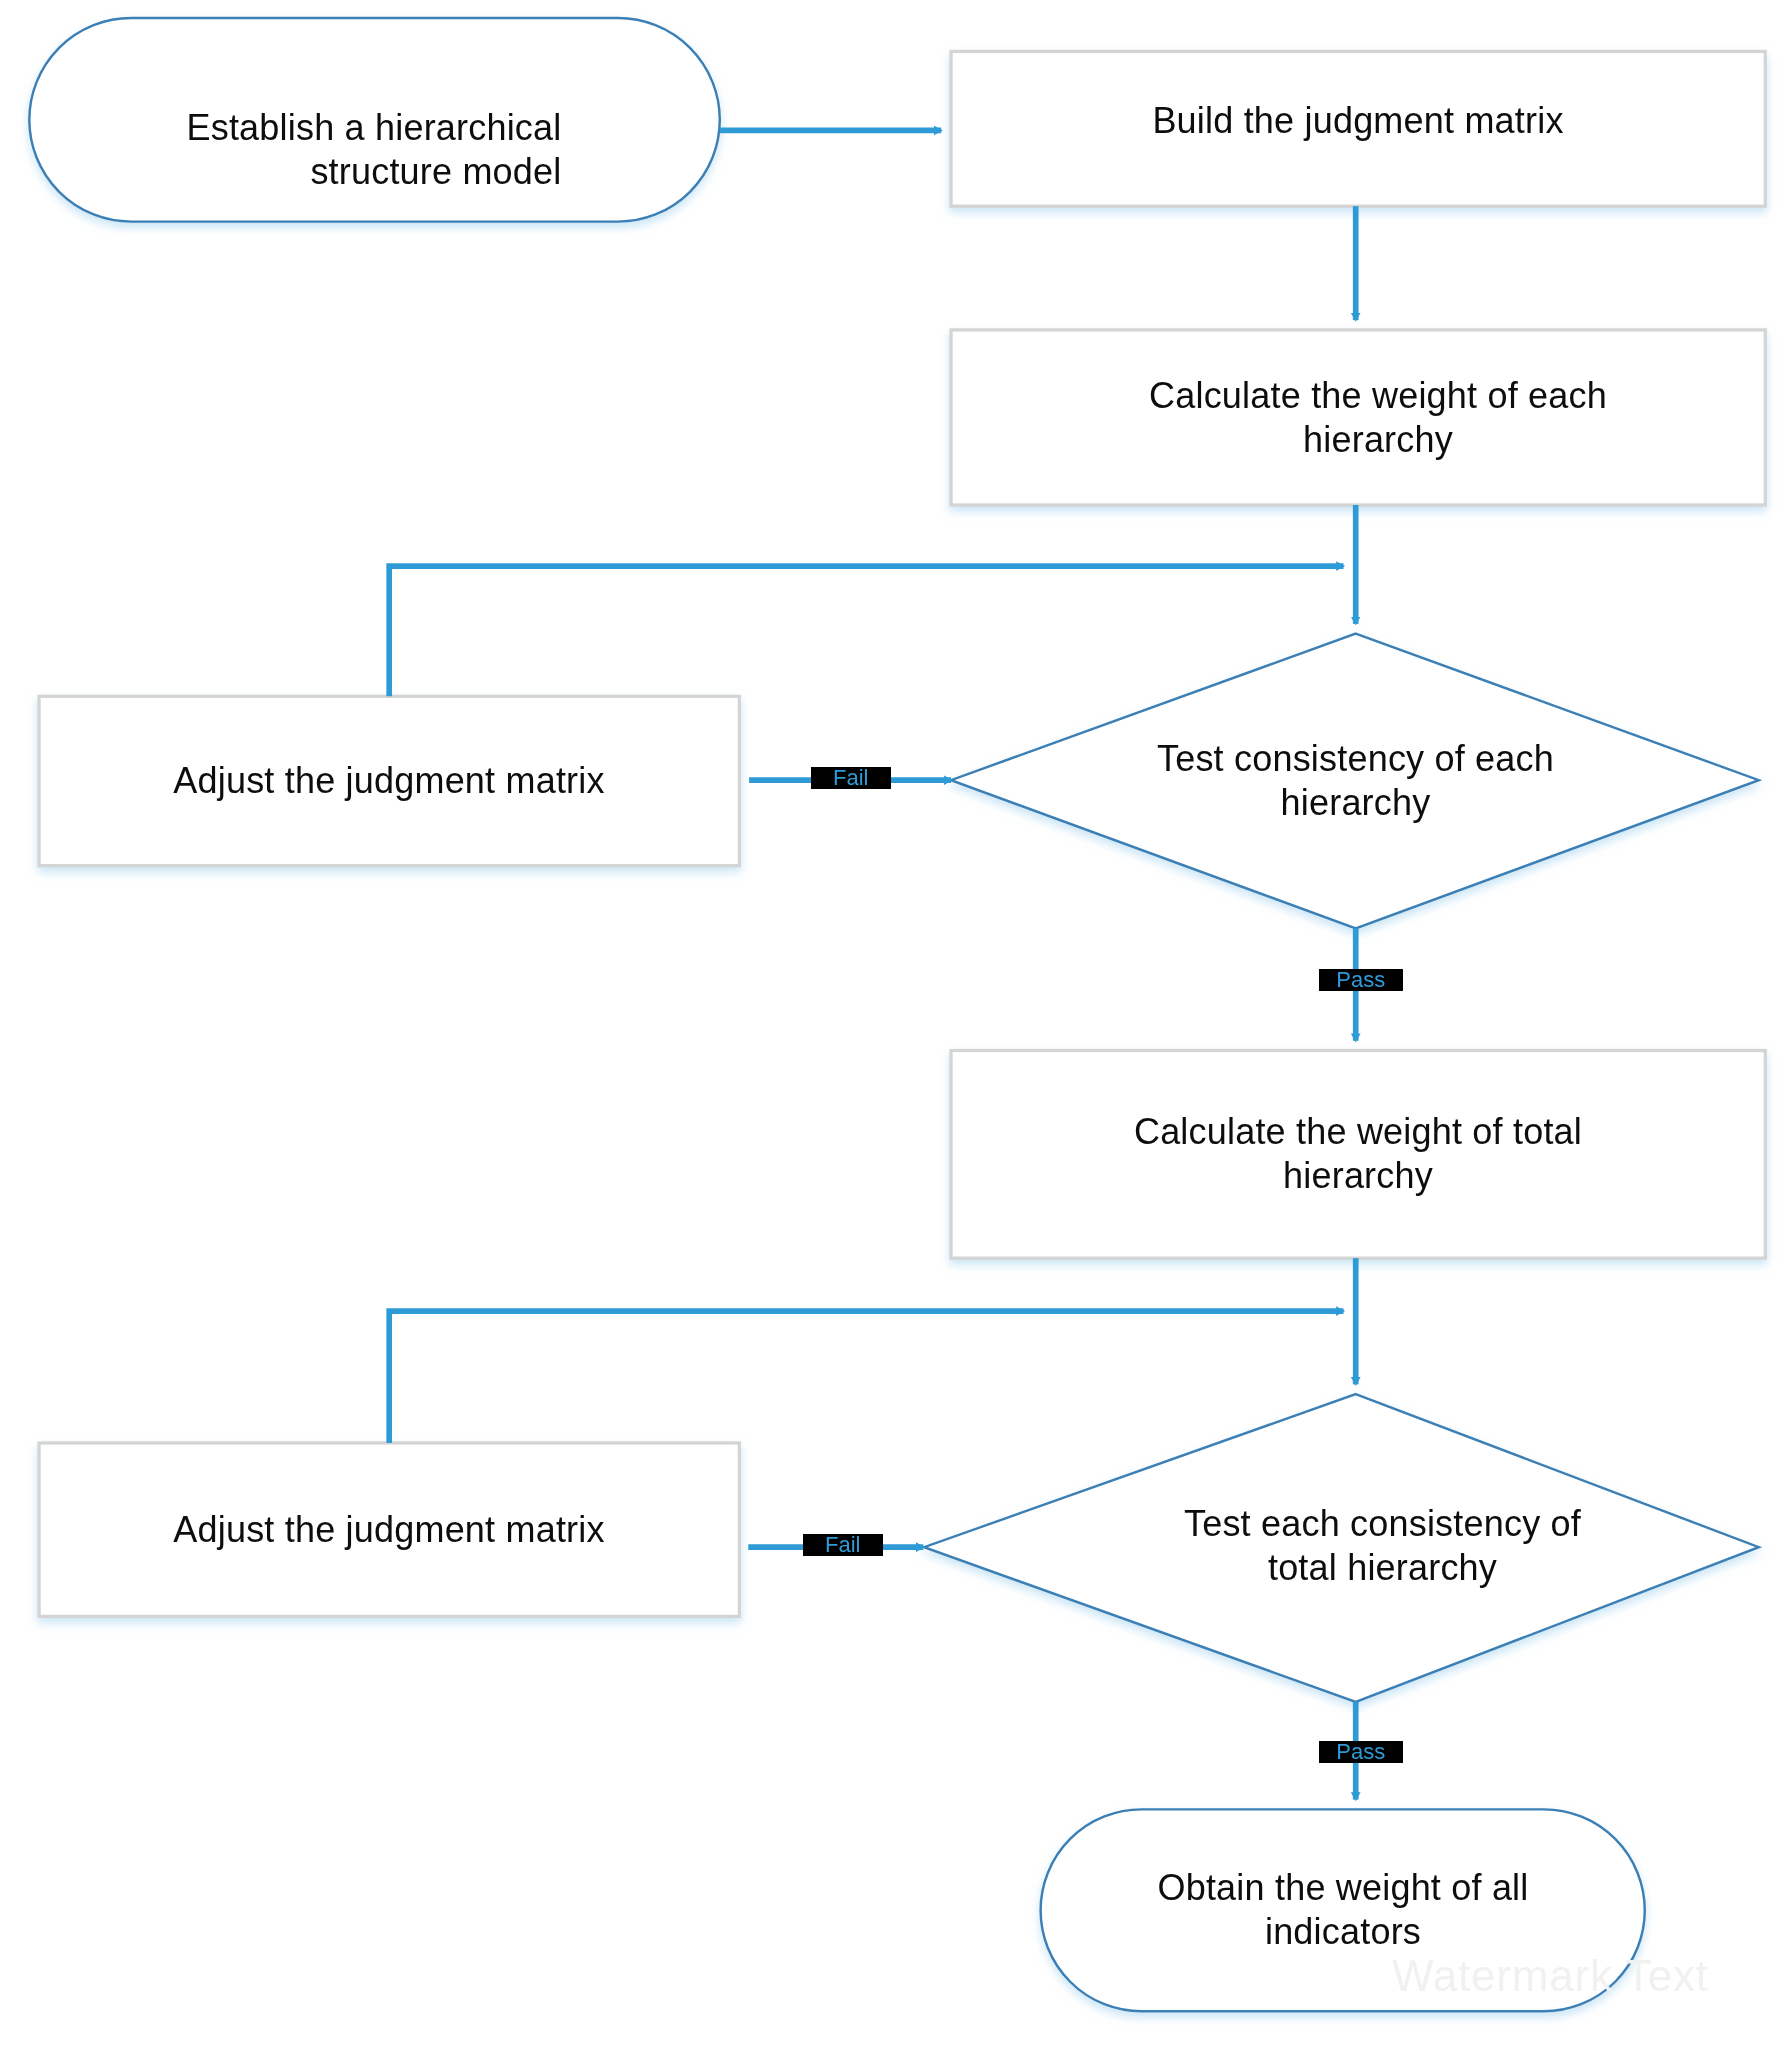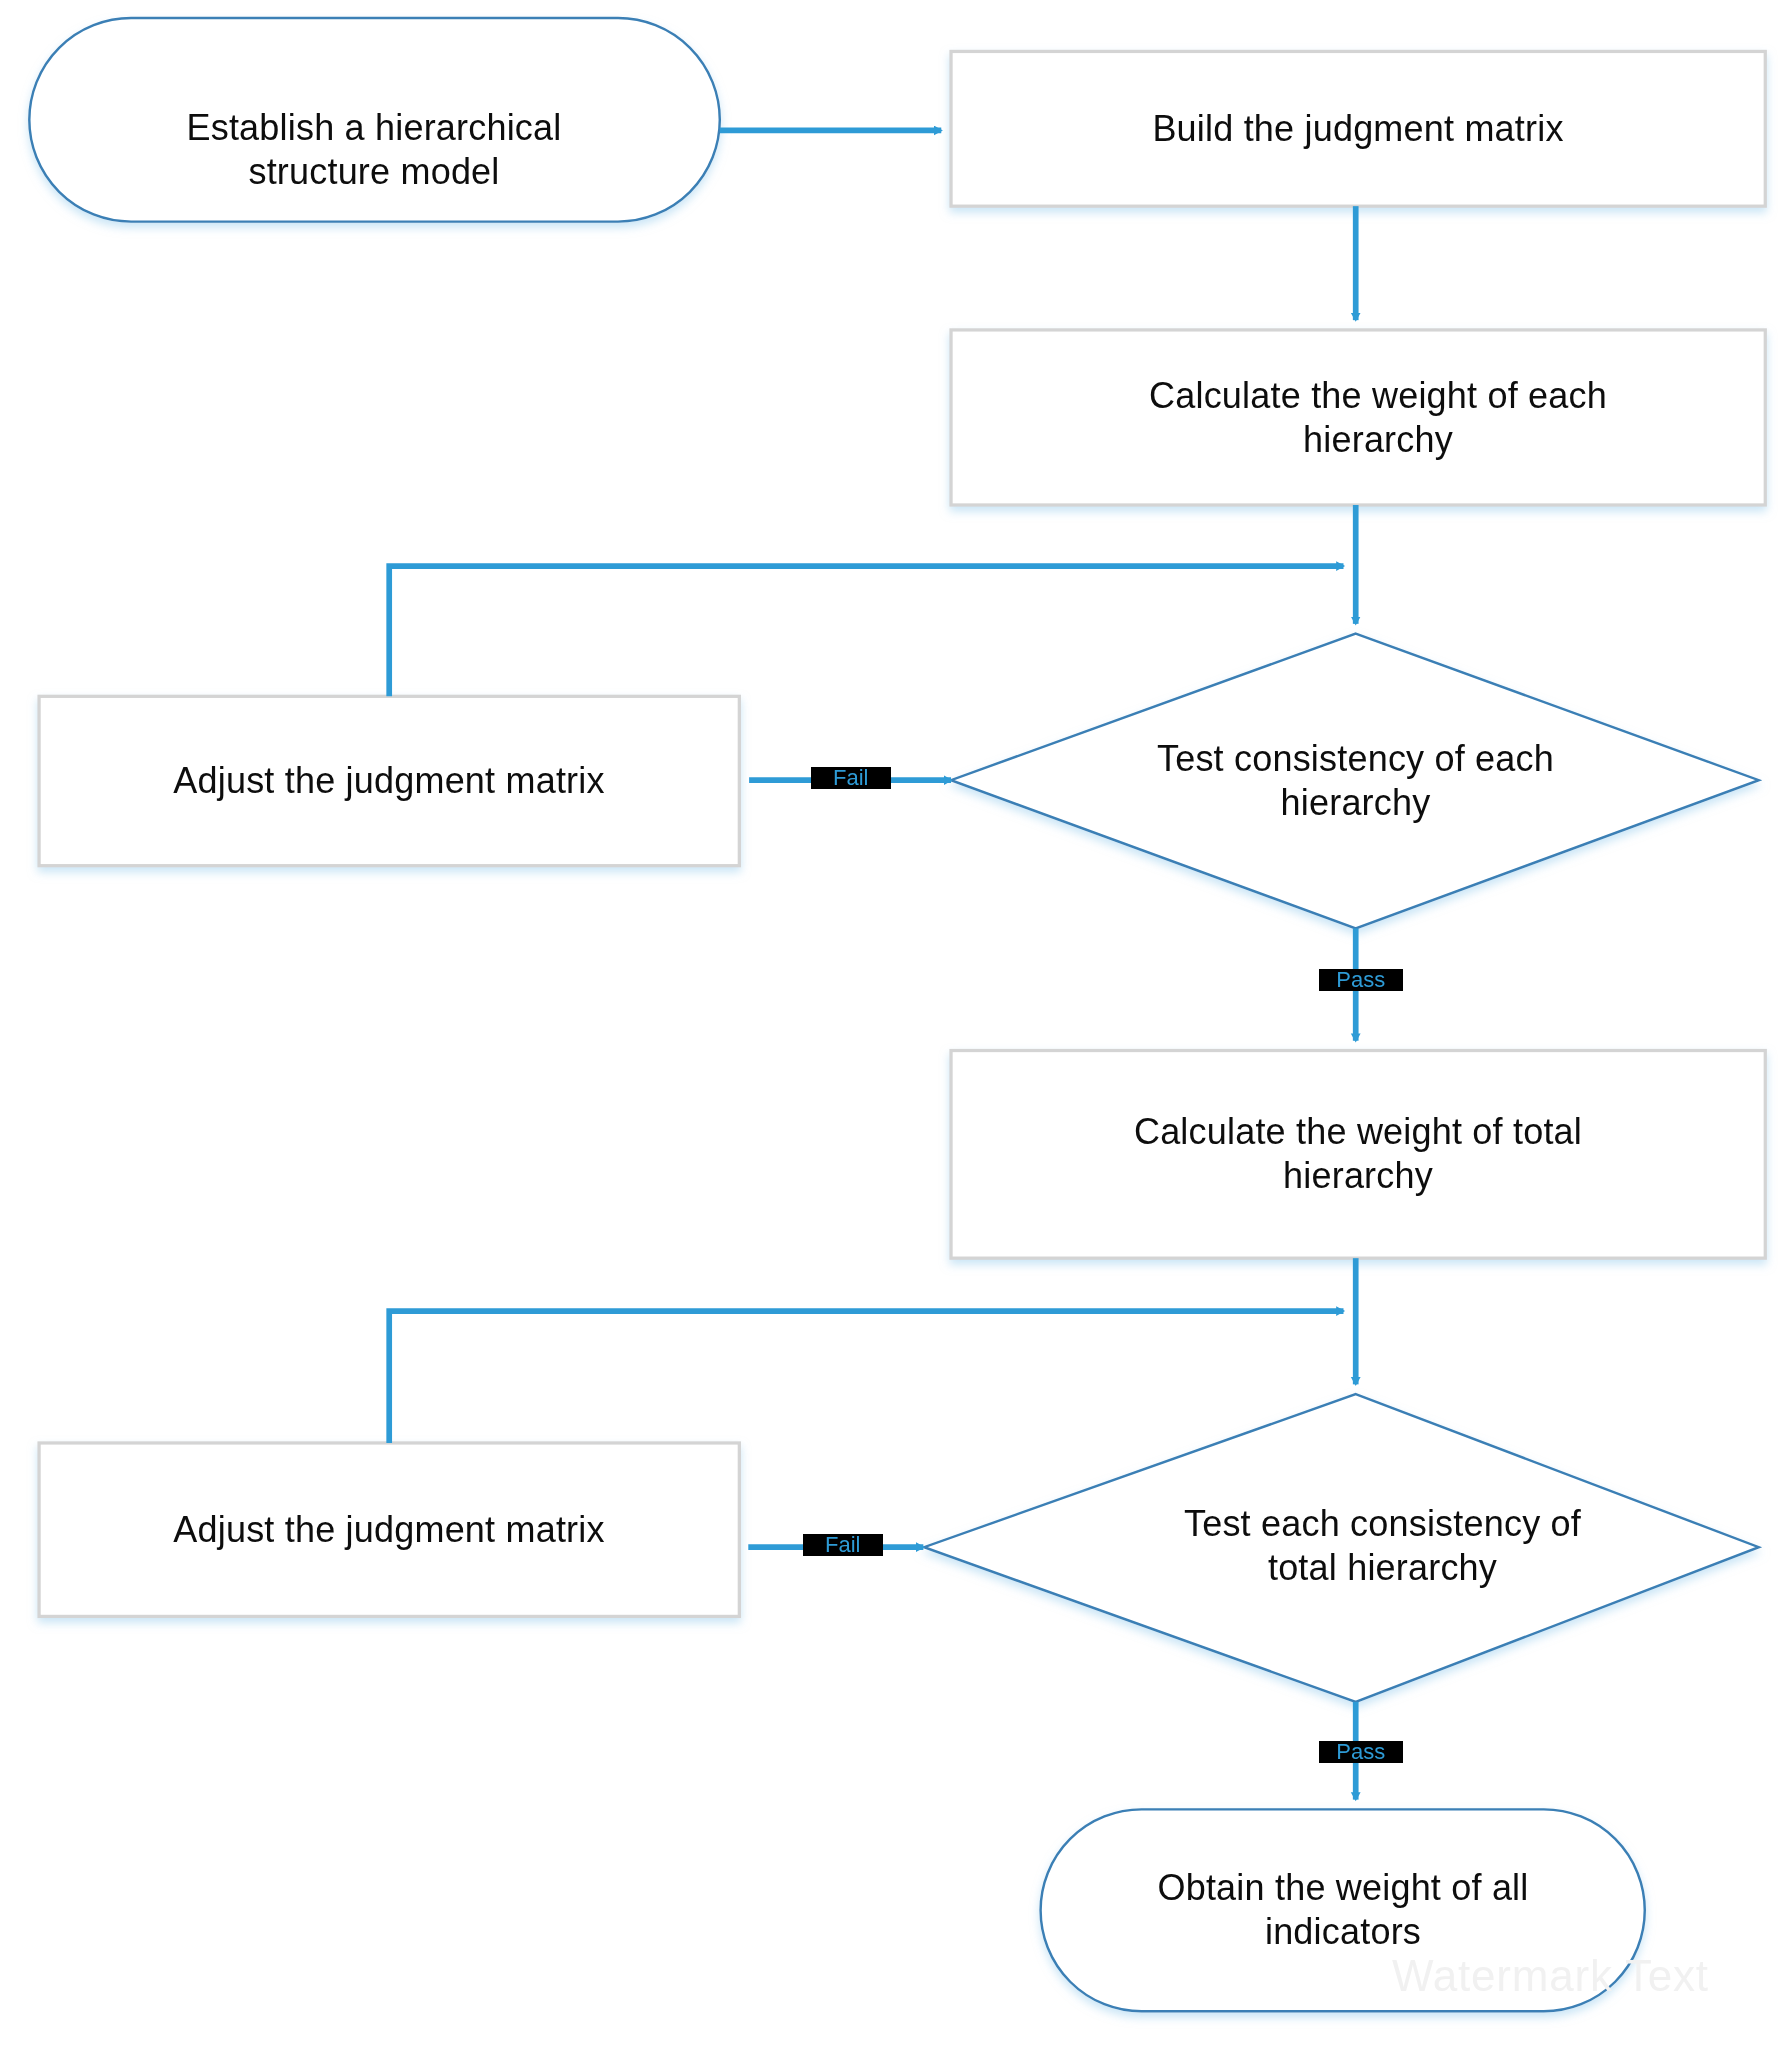--- a/index.html
+++ b/index.html
@@ -104,24 +104,24 @@
 
     <line x1="1665" y1="1545" x2="1665" y2="1700" stroke="#2e9bd6" stroke-width="7" marker-end="url(#arrow-d)"></line>
 
     <line x1="1135" y1="1900" x2="920" y2="1900" stroke="#2e9bd6" stroke-width="7" marker-end="url(#arrow-r)" transform="rotate(180 1027 1900)"></line>
 
     <polyline points="478,1772 478,1610 1650,1610" fill="none" stroke="#2e9bd6" stroke-width="7" marker-end="url(#arrow-r)"></polyline>
 
     <line x1="1665" y1="2090" x2="1665" y2="2210" stroke="#2e9bd6" stroke-width="7" marker-end="url(#arrow-d)"></line>
   </svg>
 
-  <div class="node-label" style="left:29px; top:18px; width:690px; height:264px;">Establish a hierarchical
+  <div class="node-label" style="left:29px; top:18px; width:690px; height:264px;text-align:right;">Establish a hierarchical
 structure model</div>
 
-  <div class="node-label" style="left:951px; top:51px; width:814px; height:155px;">Build the judgment matrix</div>
+  <div class="node-label" style="left:951px; top:43px; width:814px; height:155px;">Build the judgment matrix</div>
 
   <div class="node-label" style="left:951px; top:330px; width:814px; height:175px;padding-left:20px;">Calculate the weight of each
 hierarchy</div>
 
   <div class="node-label" style="left:39px; top:696px; width:700px; height:169px;">Adjust the judgment matrix</div>
 
   <div class="node-label" style="left:997px; top:707px; width:717px; height:147px;">Test consistency of each
 hierarchy</div>
 
   <div class="node-label" style="left:951px; top:1050px; width:814px; height:208px;">Calculate the weight of total

